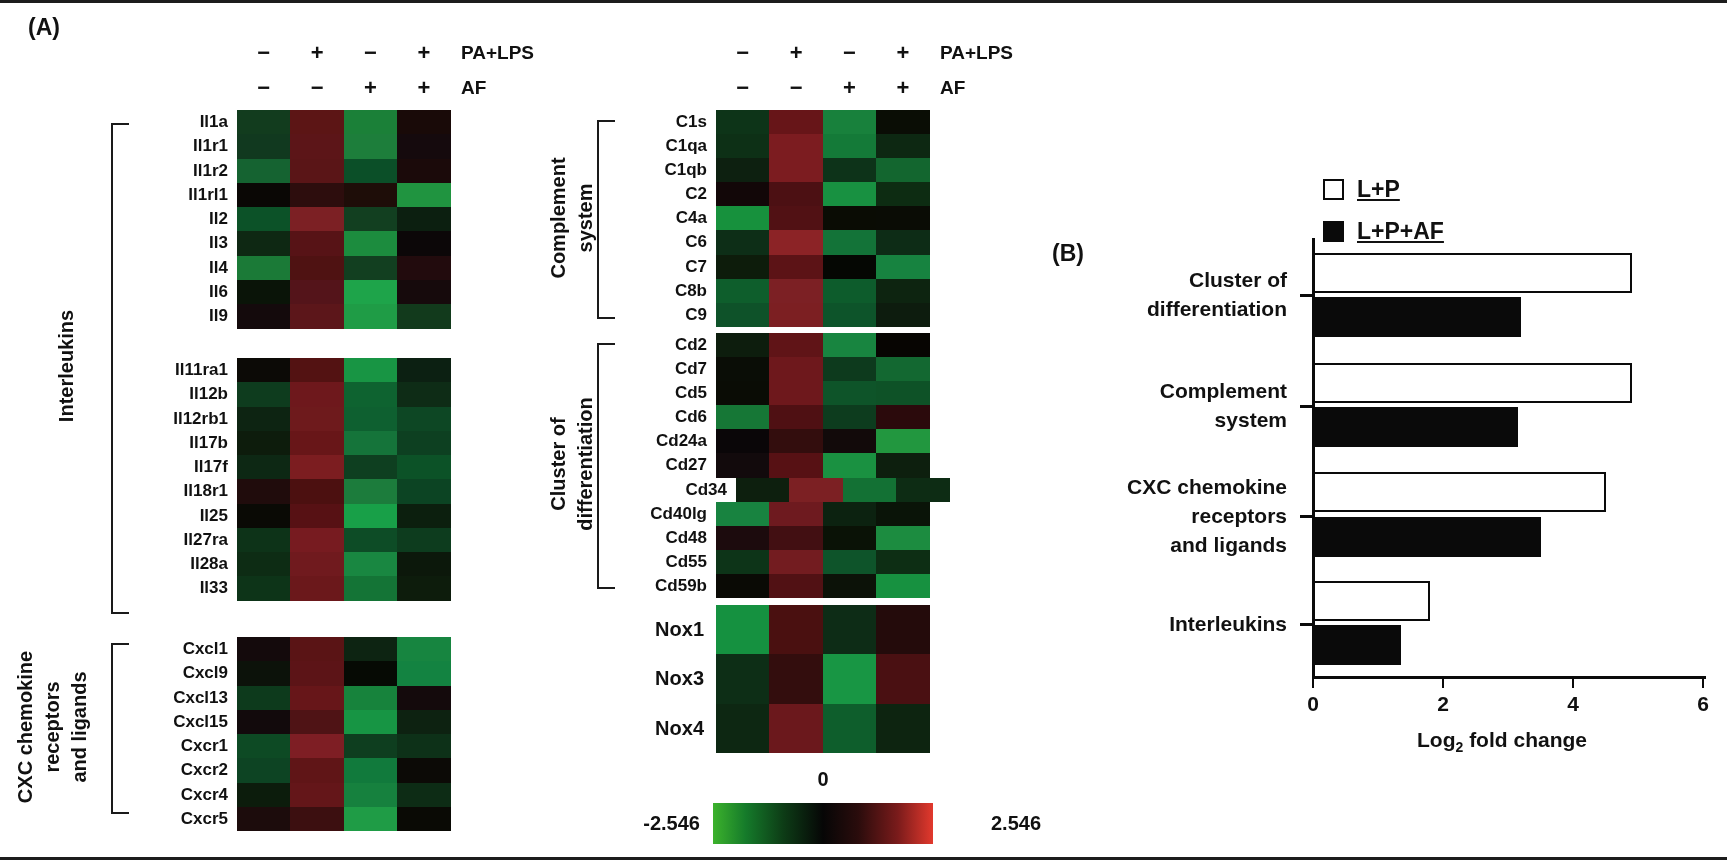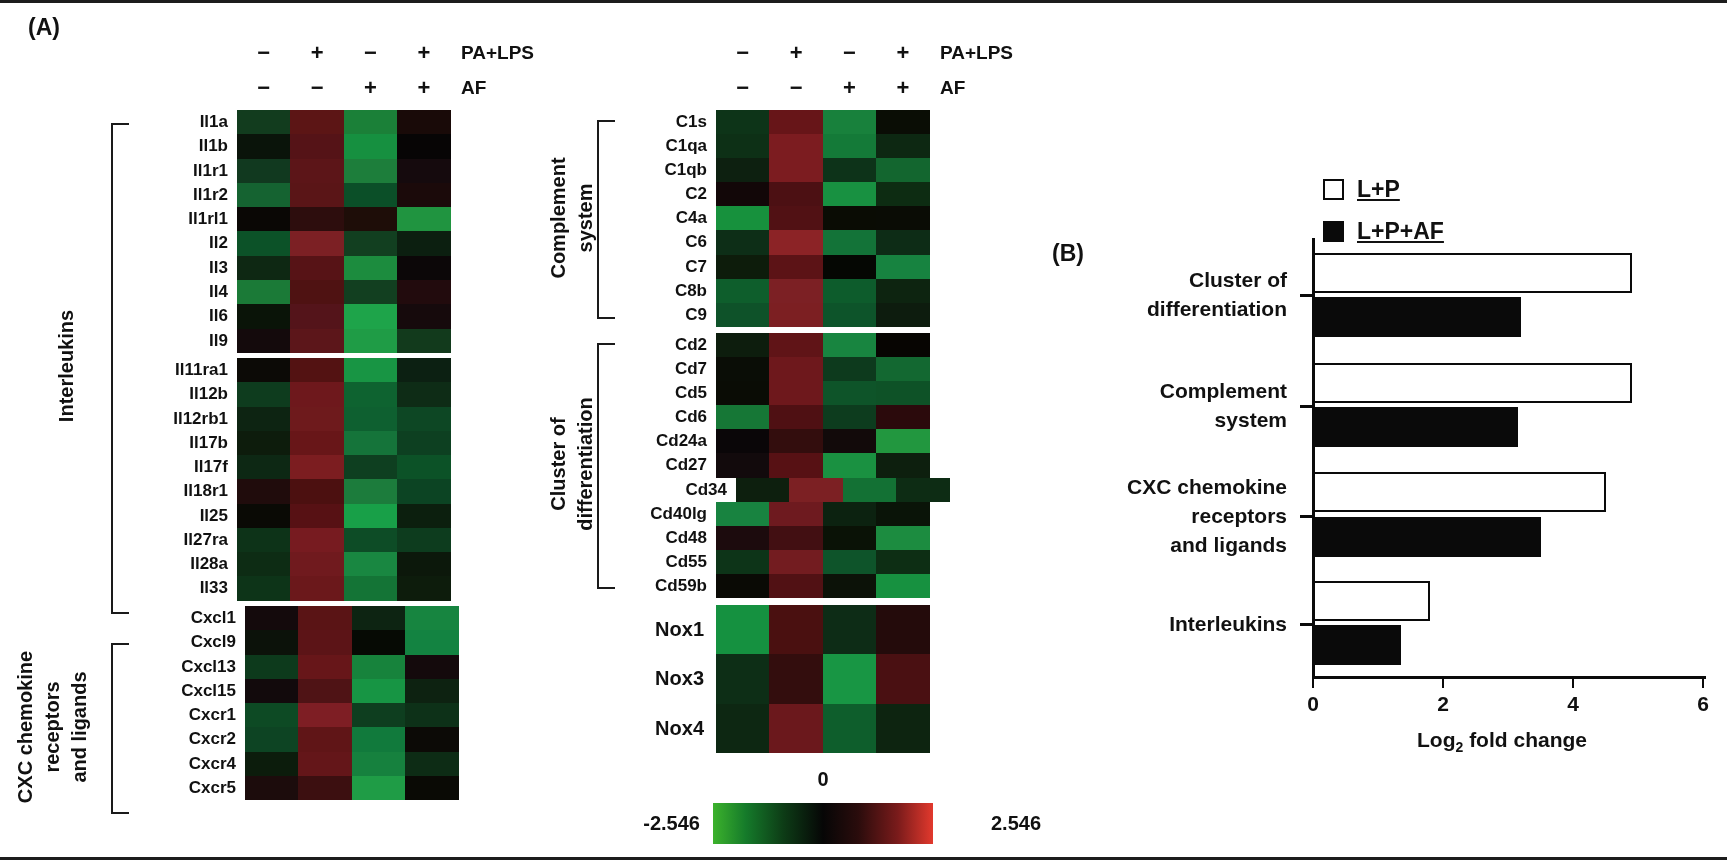--- a/index.html
+++ b/index.html
@@ -76,27 +76,20 @@
   <div id="hm-left">
       <div class="hm-block" style="top: 110px;">
         <div class="hm-row" style="height: 24.3px;">
           <div class="hm-label" style="flex: 0 0 237px; line-height: 24.3px;">Il1a</div>
           <div class="hm-cell" style="background: rgb(18, 60, 30);"></div>
           <div class="hm-cell" style="background: rgb(92, 21, 21);"></div>
           <div class="hm-cell" style="background: rgb(27, 128, 56);"></div>
           <div class="hm-cell" style="background: rgb(25, 10, 8);"></div>
         </div>
         <div class="hm-row" style="height: 24.3px;">
-          <div class="hm-label" style="flex: 0 0 237px; line-height: 24.3px;">Il1b</div>
-          <div class="hm-cell" style="background: rgb(10, 20, 10);"></div>
-          <div class="hm-cell" style="background: rgb(85, 19, 23);"></div>
-          <div class="hm-cell" style="background: rgb(22, 144, 64);"></div>
-          <div class="hm-cell" style="background: rgb(7, 5, 5);"></div>
-        </div>
-        <div class="hm-row" style="height: 24.3px;">
           <div class="hm-label" style="flex: 0 0 237px; line-height: 24.3px;">Il1r1</div>
           <div class="hm-cell" style="background: rgb(17, 57, 31);"></div>
           <div class="hm-cell" style="background: rgb(92, 21, 24);"></div>
           <div class="hm-cell" style="background: rgb(29, 126, 59);"></div>
           <div class="hm-cell" style="background: rgb(21, 10, 13);"></div>
         </div>
         <div class="hm-row" style="height: 24.3px;">
           <div class="hm-label" style="flex: 0 0 237px; line-height: 24.3px;">Il1r2</div>
           <div class="hm-cell" style="background: rgb(21, 99, 49);"></div>
           <div class="hm-cell" style="background: rgb(90, 21, 23);"></div>
@@ -211,21 +204,21 @@
           <div class="hm-cell" style="background: rgb(12, 24, 11);"></div>
         </div>
         <div class="hm-row" style="height: 24.27px;">
           <div class="hm-label" style="flex: 0 0 237px; line-height: 24.27px;">Il33</div>
           <div class="hm-cell" style="background: rgb(13, 52, 24);"></div>
           <div class="hm-cell" style="background: rgb(107, 24, 27);"></div>
           <div class="hm-cell" style="background: rgb(20, 116, 54);"></div>
           <div class="hm-cell" style="background: rgb(13, 28, 12);"></div>
         </div>
       </div>
-      <div class="hm-block" style="top: 606px; padding-left: 8px;">
+      <div class="hm-block" style="top: 637px;">
         <div class="hm-row" style="height: 24.25px;">
           <div class="hm-label" style="flex: 0 0 237px; line-height: 24.25px;">Cxcl1</div>
           <div class="hm-cell" style="background: rgb(20, 10, 12);"></div>
           <div class="hm-cell" style="background: rgb(90, 20, 21);"></div>
           <div class="hm-cell" style="background: rgb(13, 36, 18);"></div>
           <div class="hm-cell" style="background: rgb(23, 133, 64);"></div>
         </div>
         <div class="hm-row" style="height: 24.25px;">
           <div class="hm-label" style="flex: 0 0 237px; line-height: 24.25px;">Cxcl9</div>
           <div class="hm-cell" style="background: rgb(12, 18, 10);"></div>

